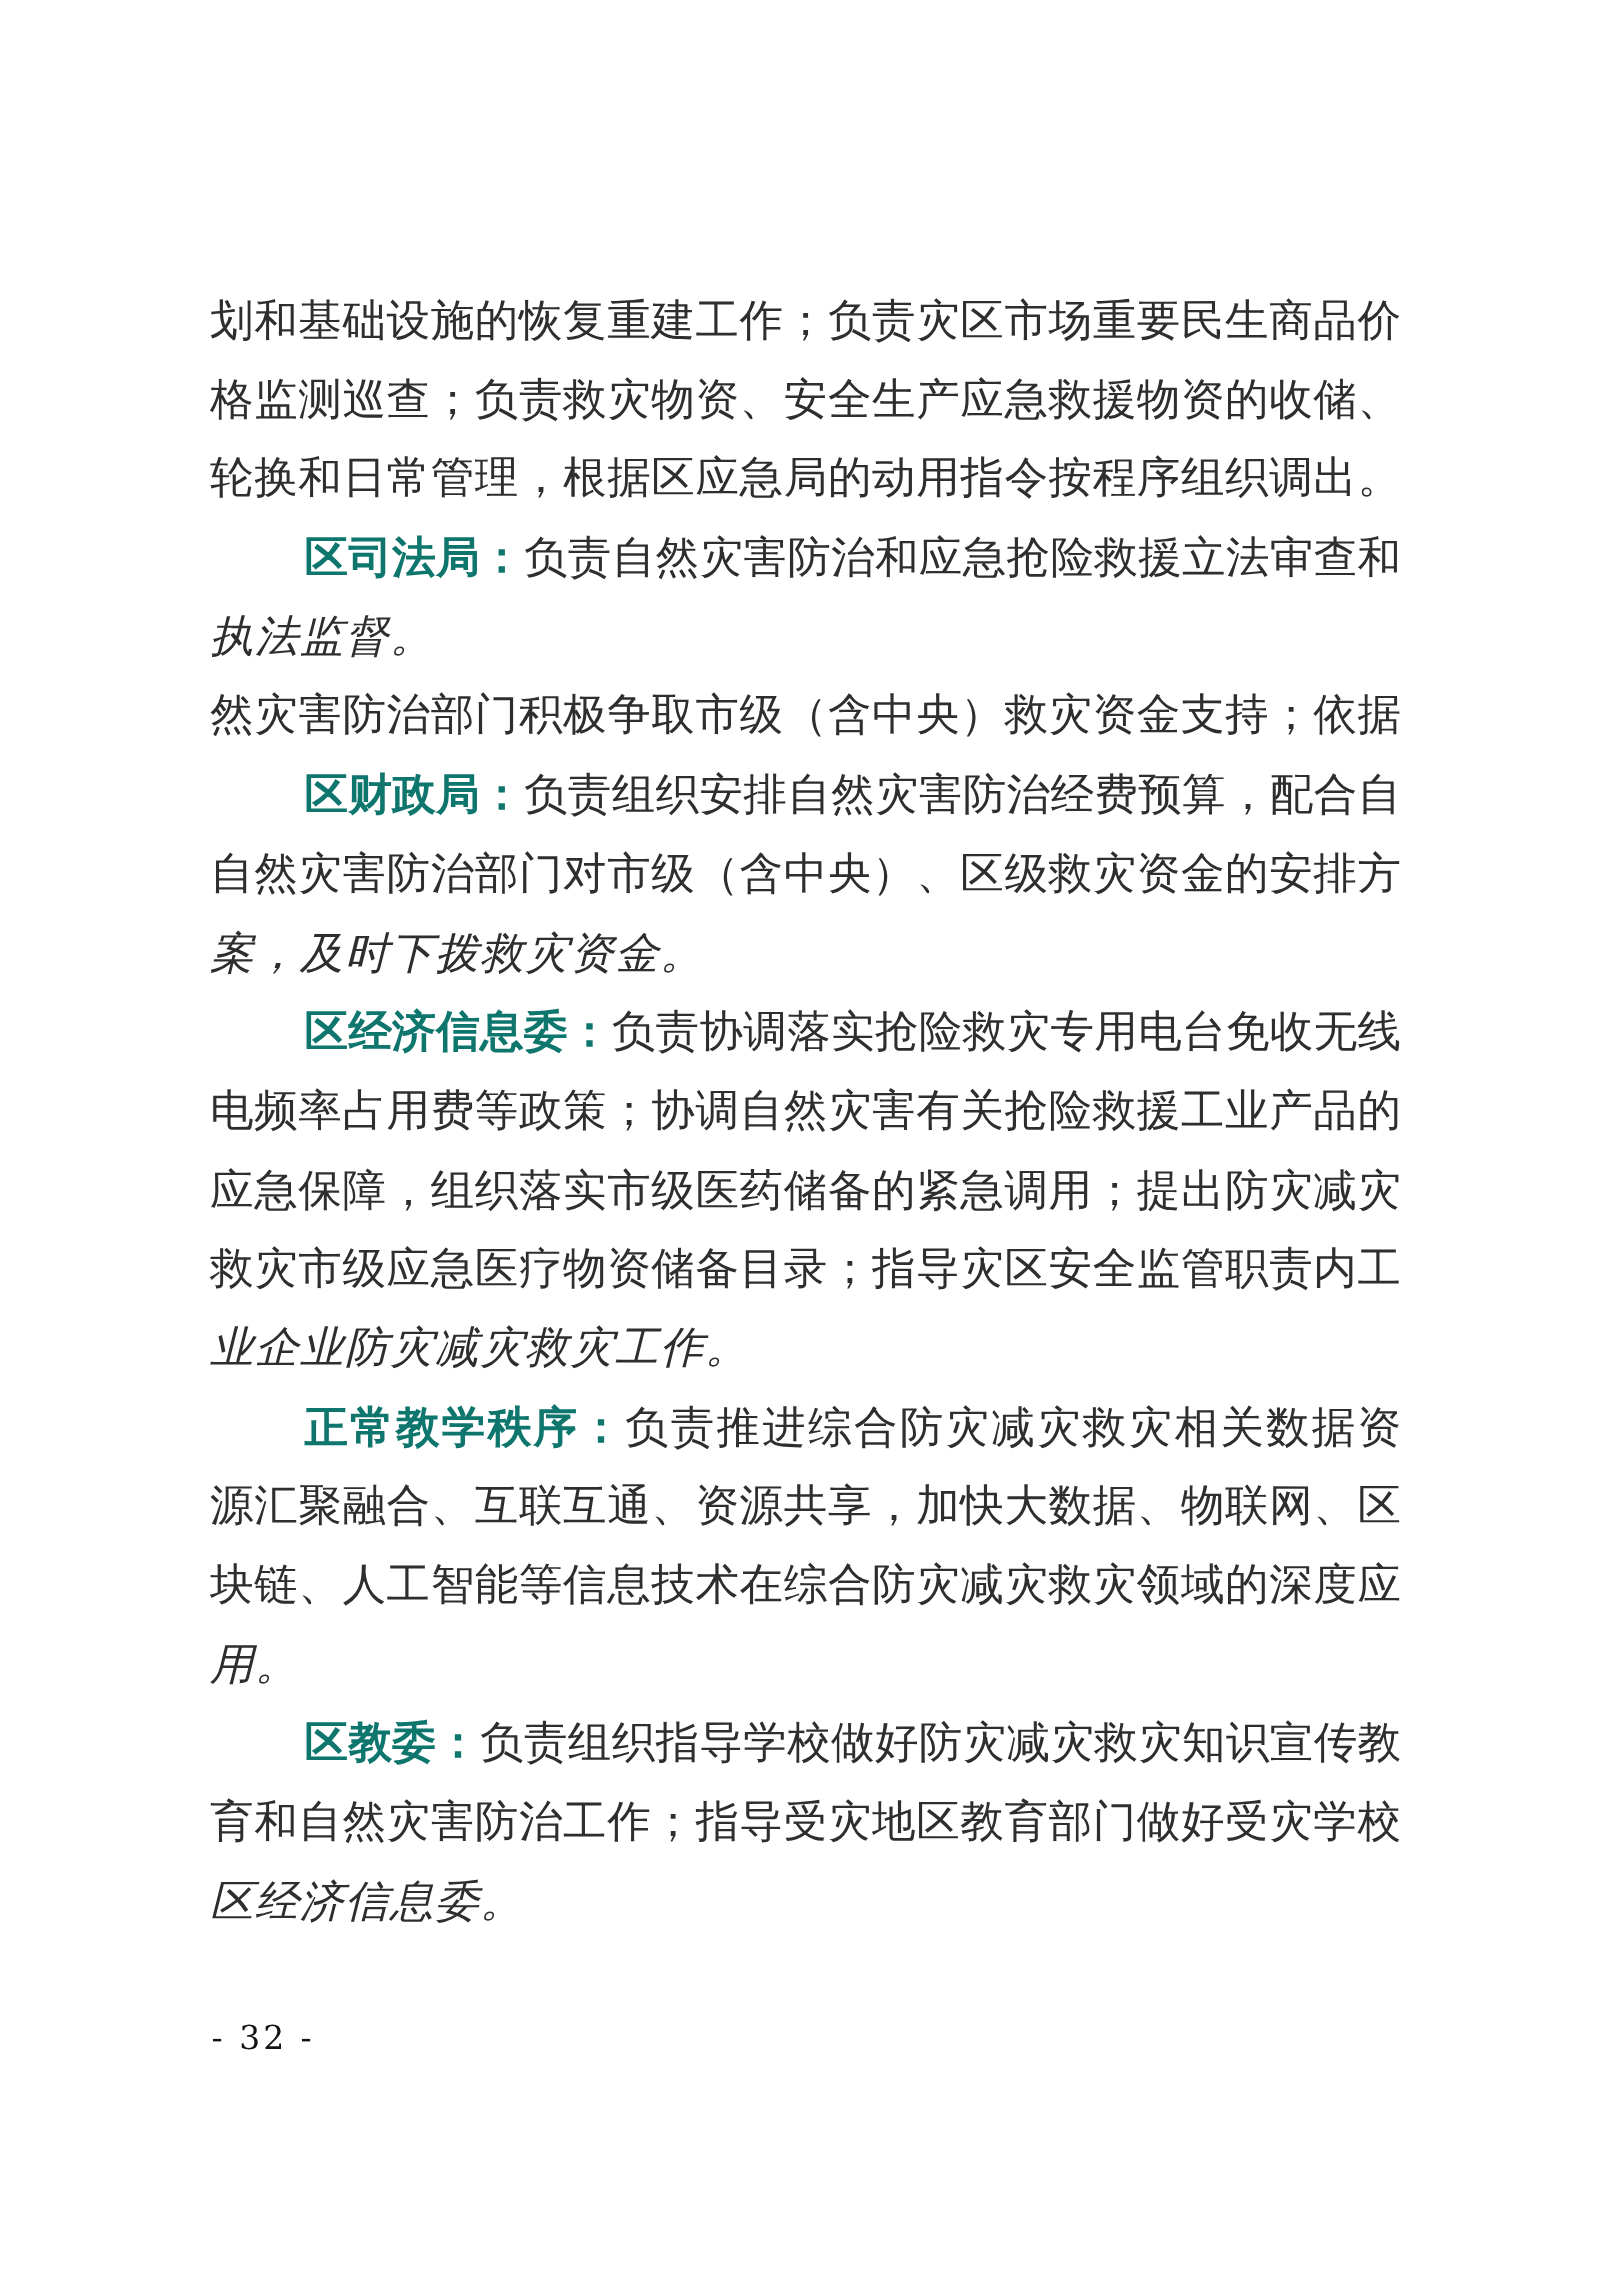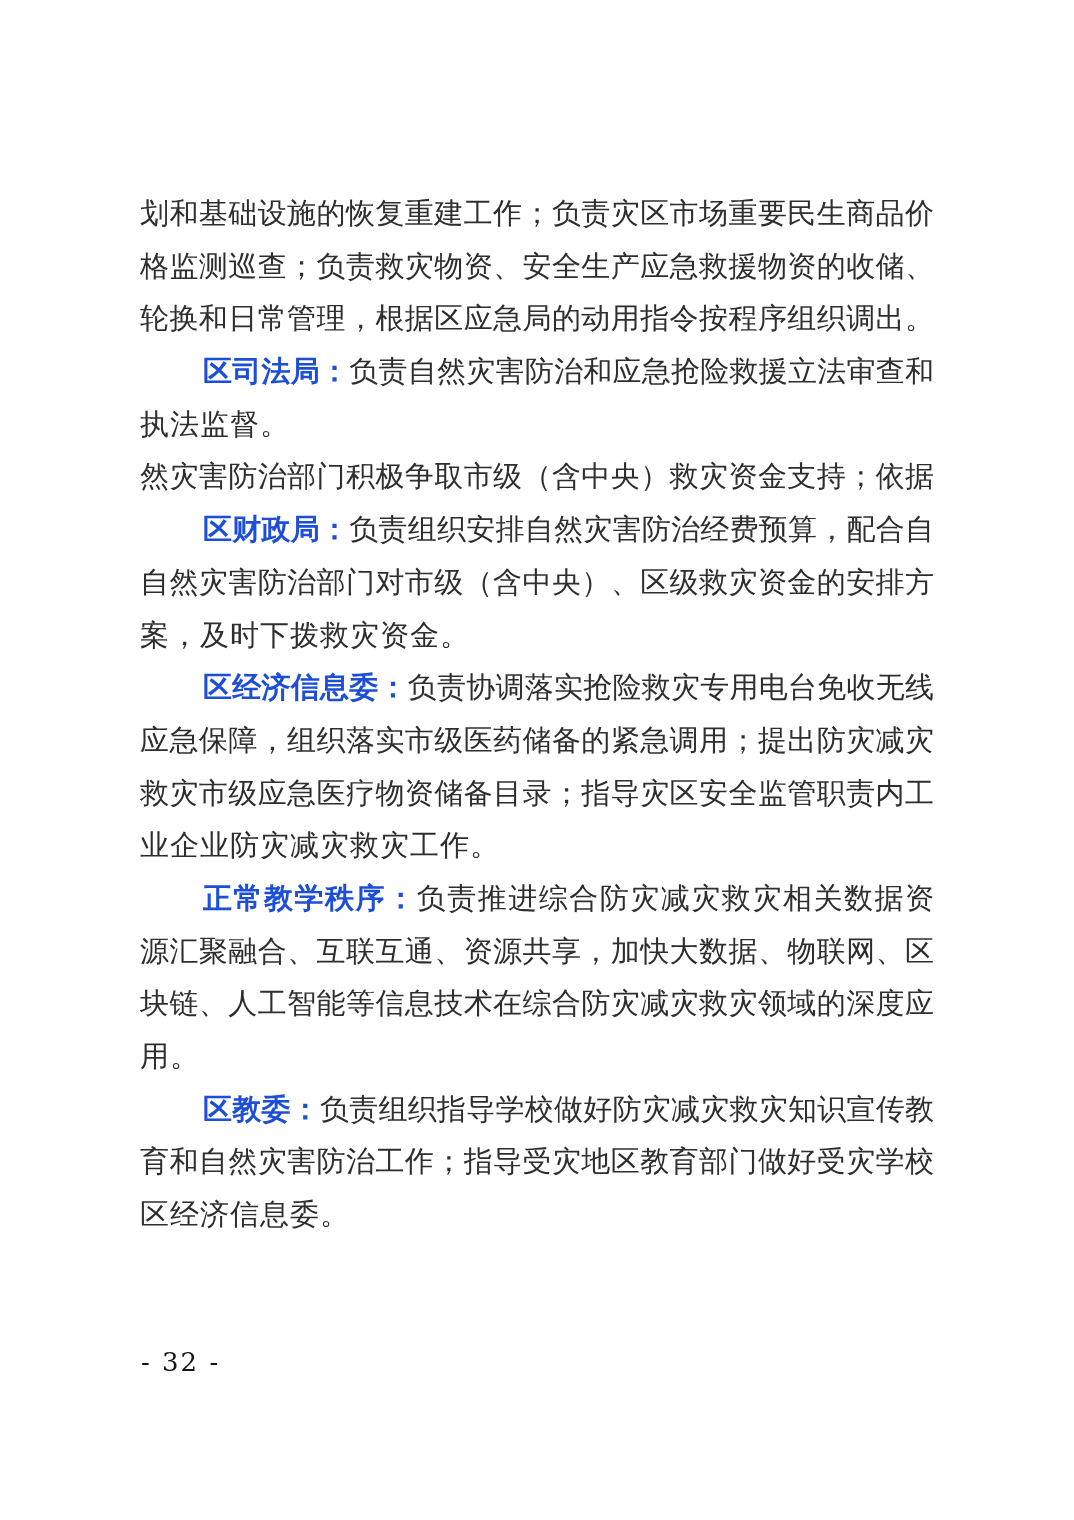--- a/index.html
+++ b/index.html
@@ -24,47 +24,49 @@
     height: 52.7px;
     text-align: justify;
     text-align-last: justify;
     text-justify: inter-character;
     white-space: nowrap2; 
   }
   .line.no-fill {
     text-align: left;
     text-align-last: left;
     letter-spacing: 1px;
+    font-style: italic;
   }
   .line.indent { text-indent: 63px; }
-  .seg.bold { font-weight: 700; color: #1d4ed8; margin-top: 24px; }
+  .seg.bold { font-weight: 700; color: #0f766e; margin-top: 24px; }
   .page-number {
     position: absolute;
     left: 141px;
     top: 1347px;
-    font-size: 26px;
+    font-size: 22px;
     letter-spacing: 2px;
     color: #141414;
   }
 </style>
 </head>
 <body>
 
 <div class="page">
   <div class="text-block" id="body-lines">
       <div class="line"><span class="seg">划和基础设施的恢复重建工作；负责灾区市场重要民生商品价</span></div>
       <div class="line"><span class="seg">格监测巡查；负责救灾物资、安全生产应急救援物资的收储、</span></div>
       <div class="line"><span class="seg">轮换和日常管理，根据区应急局的动用指令按程序组织调出。</span></div>
       <div class="line indent"><span class="seg bold">区司法局：</span><span class="seg">负责自然灾害防治和应急抢险救援立法审查和</span></div>
       <div class="line no-fill"><span class="seg">执法监督。</span></div>
       <div class="line"><span class="seg">然灾害防治部门积极争取市级（含中央）救灾资金支持；依据</span></div>
       <div class="line indent"><span class="seg bold">区财政局：</span><span class="seg">负责组织安排自然灾害防治经费预算，配合自</span></div>
       <div class="line"><span class="seg">自然灾害防治部门对市级（含中央）、区级救灾资金的安排方</span></div>
       <div class="line no-fill"><span class="seg">案，及时下拨救灾资金。</span></div>
       <div class="line indent"><span class="seg bold">区经济信息委：</span><span class="seg">负责协调落实抢险救灾专用电台免收无线</span></div>
+      <div class="line"><span class="seg">电频率占用费等政策；协调自然灾害有关抢险救援工业产品的</span></div>
       <div class="line"><span class="seg">应急保障，组织落实市级医药储备的紧急调用；提出防灾减灾</span></div>
       <div class="line"><span class="seg">救灾市级应急医疗物资储备目录；指导灾区安全监管职责内工</span></div>
       <div class="line no-fill"><span class="seg">业企业防灾减灾救灾工作。</span></div>
       <div class="line indent"><span class="seg bold">正常教学秩序：</span><span class="seg">负责推进综合防灾减灾救灾相关数据资</span></div>
       <div class="line"><span class="seg">源汇聚融合、互联互通、资源共享，加快大数据、物联网、区</span></div>
       <div class="line"><span class="seg">块链、人工智能等信息技术在综合防灾减灾救灾领域的深度应</span></div>
       <div class="line no-fill"><span class="seg">用。</span></div>
       <div class="line indent"><span class="seg bold">区教委：</span><span class="seg">负责组织指导学校做好防灾减灾救灾知识宣传教</span></div>
       <div class="line"><span class="seg">育和自然灾害防治工作；指导受灾地区教育部门做好受灾学校</span></div>
       <div class="line no-fill"><span class="seg">区经济信息委。</span></div>

